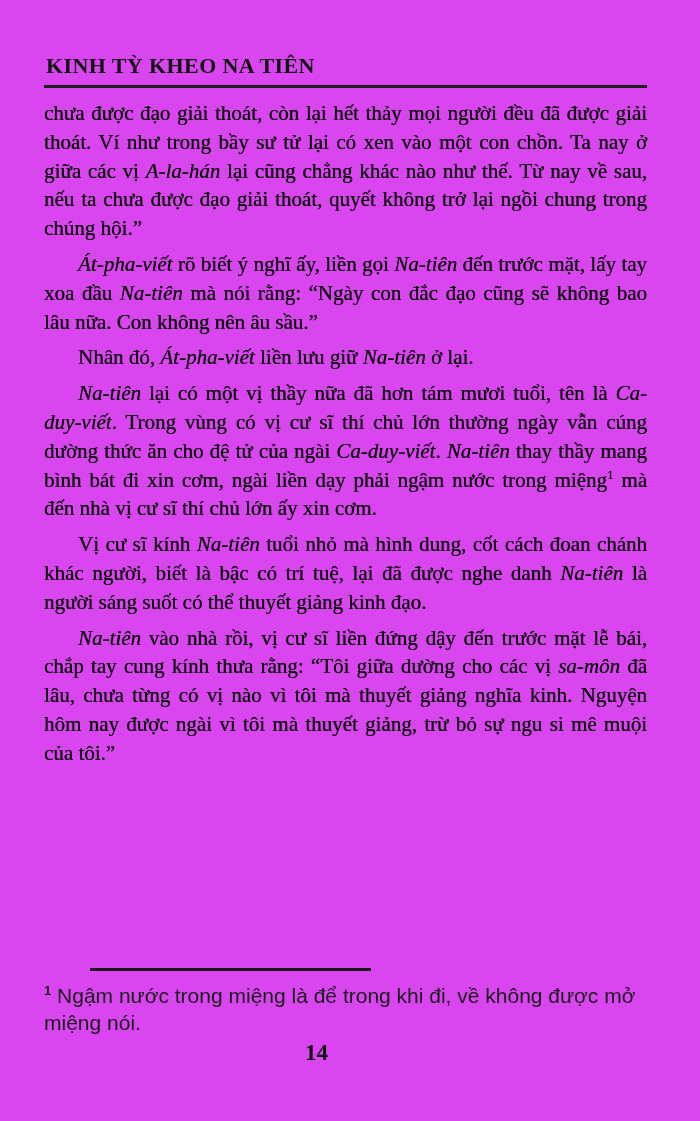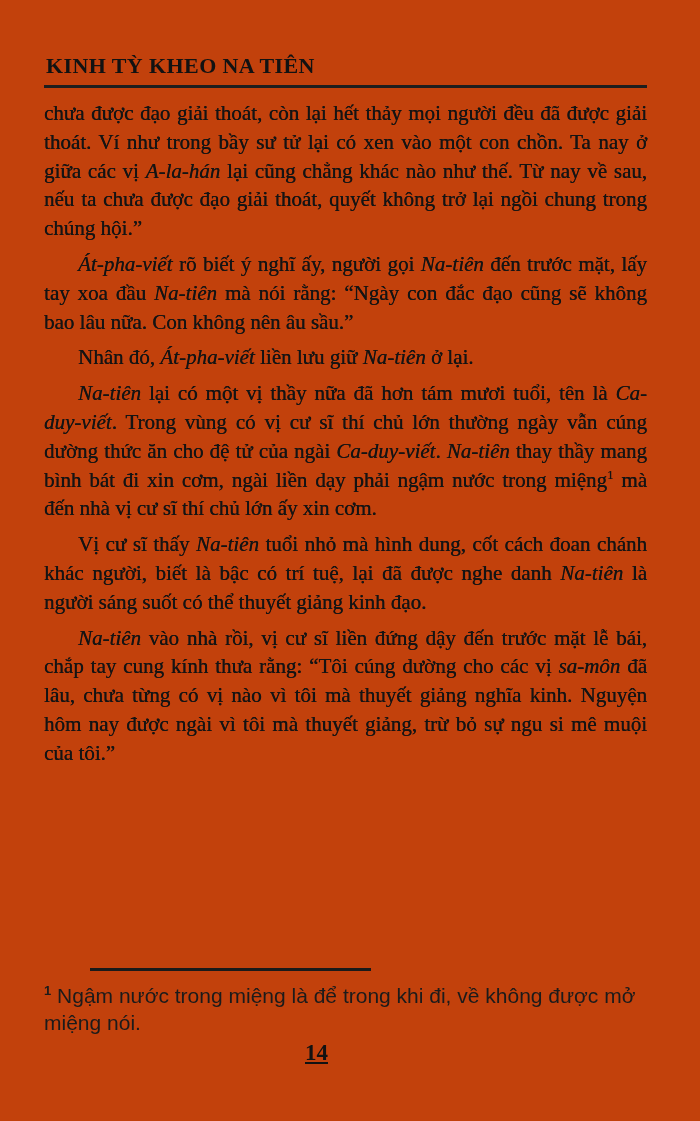--- a/index.html
+++ b/index.html
@@ -5,21 +5,21 @@
   * { margin: 0; padding: 0; box-sizing: border-box; }
   html, body { background: #fdfdfc; }
   body {
     width: 700px; height: 1121px;
     font-family: "Liberation Serif", serif;
     -webkit-font-smoothing: antialiased;
   }
   .page {
     position: relative;
     width: 700px; height: 1121px;
-    background: #c2410c;
+    background: #d946ef;
     color: #161616;
     overflow: hidden;
     padding-left: 44px;
   }
   .header-title {
     position: absolute;
     left: 46px; top: 53px;
     font-family: "Liberation Serif", serif;
     font-weight: bold;
     font-size: 22px;
@@ -72,39 +72,38 @@
   .footnote sup { font-weight: bold; }
   .pagenum {
     position: absolute;
     left: 0; top: 1040px;
     width: 633px;
     text-align: center;
     font-family: "Liberation Serif", serif;
     font-weight: bold;
     font-size: 23px;
     color: #121212;
-    text-decoration: underline;
   }
 </style>
 </head>
 <body>
 
 <div class="page">
 
   <div class="header-title">KINH TỲ KHEO NA TIÊN</div>
 
   <div class="header-rule"></div>
 
   <div class="body">
       <p class=""><span>chưa được đạo giải thoát, còn lại hết thảy mọi người đều đã được giải thoát. Ví như trong bầy sư tử lại có xen vào một con chồn. Ta nay ở giữa các vị </span><i>A-la-hán</i><span> lại cũng chẳng khác nào như thế. Từ nay về sau, nếu ta chưa được đạo giải thoát, quyết không trở lại ngồi chung trong chúng hội.”</span></p>
-      <p class="indent"><i>Át-pha-viết</i><span> rõ biết ý nghĩ ấy, người gọi </span><i>Na-tiên</i><span> đến trước mặt, lấy tay xoa đầu </span><i>Na-tiên</i><span> mà nói rằng: “Ngày con đắc đạo cũng sẽ không bao lâu nữa. Con không nên âu sầu.”</span></p>
+      <p class="indent"><i>Át-pha-viết</i><span> rõ biết ý nghĩ ấy, liền gọi </span><i>Na-tiên</i><span> đến trước mặt, lấy tay xoa đầu </span><i>Na-tiên</i><span> mà nói rằng: “Ngày con đắc đạo cũng sẽ không bao lâu nữa. Con không nên âu sầu.”</span></p>
       <p class="indent"><span>Nhân đó, </span><i>Át-pha-viết</i><span> liền lưu giữ </span><i>Na-tiên</i><span> ở lại.</span></p>
       <p class="indent"><i>Na-tiên</i><span> lại có một vị thầy nữa đã hơn tám mươi tuổi, tên là </span><i>Ca-duy-viết</i><span>. Trong vùng có vị cư sĩ thí chủ lớn thường ngày vẫn cúng dường thức ăn cho đệ tử của ngài </span><i>Ca-duy-viết</i><span>. </span><i>Na-tiên</i><span> thay thầy mang bình bát đi xin cơm, ngài liền dạy phải ngậm nước trong miệng</span><sup>1</sup><span> mà đến nhà vị cư sĩ thí chủ lớn ấy xin cơm.</span></p>
-      <p class="indent"><span>Vị cư sĩ thấy </span><i>Na-tiên</i><span> tuổi nhỏ mà hình dung, cốt cách đoan chánh khác người, biết là bậc có trí tuệ, lại đã được nghe danh </span><i>Na-tiên</i><span> là người sáng suốt có thể thuyết giảng kinh đạo.</span></p>
-      <p class="indent"><i>Na-tiên</i><span> vào nhà rồi, vị cư sĩ liền đứng dậy đến trước mặt lễ bái, chắp tay cung kính thưa rằng: “Tôi cúng dường cho các vị </span><i>sa-môn</i><span> đã lâu, chưa từng có vị nào vì tôi mà thuyết giảng nghĩa kinh. Nguyện hôm nay được ngài vì tôi mà thuyết giảng, trừ bỏ sự ngu si mê muội của tôi.”</span></p>
+      <p class="indent"><span>Vị cư sĩ kính </span><i>Na-tiên</i><span> tuổi nhỏ mà hình dung, cốt cách đoan chánh khác người, biết là bậc có trí tuệ, lại đã được nghe danh </span><i>Na-tiên</i><span> là người sáng suốt có thể thuyết giảng kinh đạo.</span></p>
+      <p class="indent"><i>Na-tiên</i><span> vào nhà rồi, vị cư sĩ liền đứng dậy đến trước mặt lễ bái, chắp tay cung kính thưa rằng: “Tôi giữa dường cho các vị </span><i>sa-môn</i><span> đã lâu, chưa từng có vị nào vì tôi mà thuyết giảng nghĩa kinh. Nguyện hôm nay được ngài vì tôi mà thuyết giảng, trừ bỏ sự ngu si mê muội của tôi.”</span></p>
     </div>
 
   <div class="fn-sep"></div>
 
   <div class="footnote"><sup>1</sup><span> Ngậm nước trong miệng là để trong khi đi, về không được mở miệng nói.</span></div>
 
   <div class="pagenum">14</div>
 
 </div>
 

